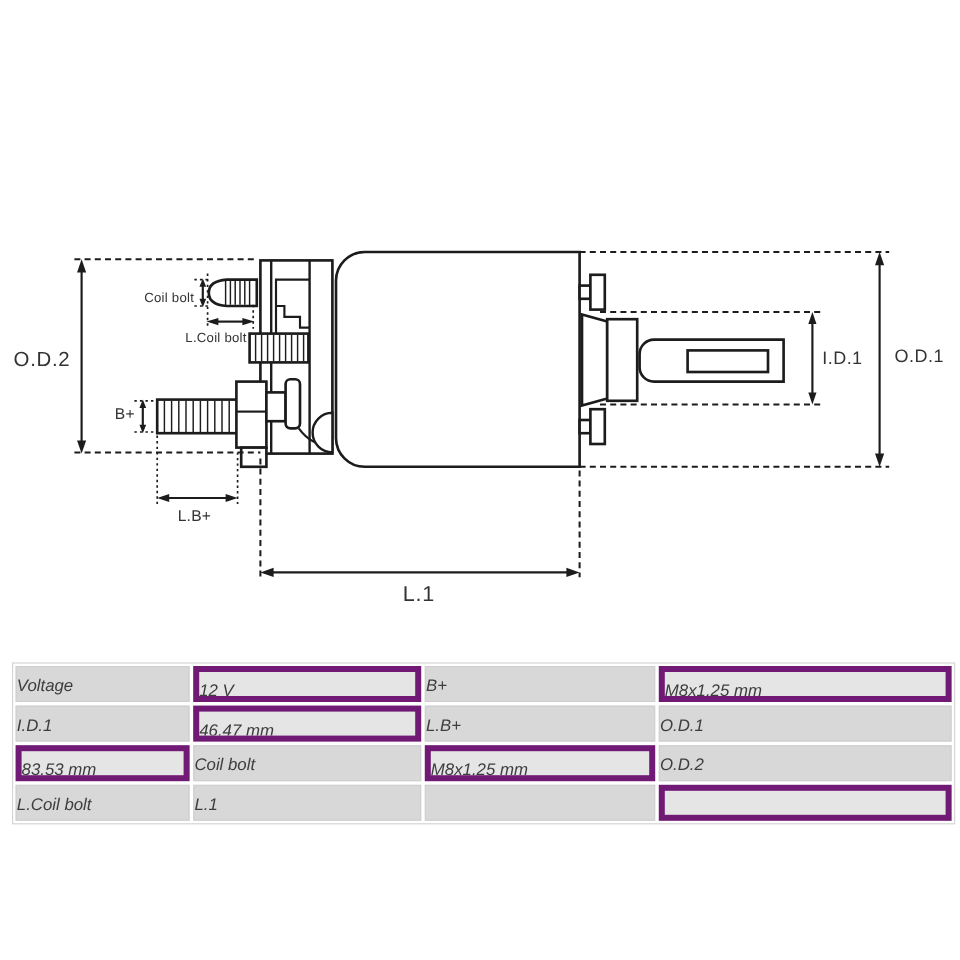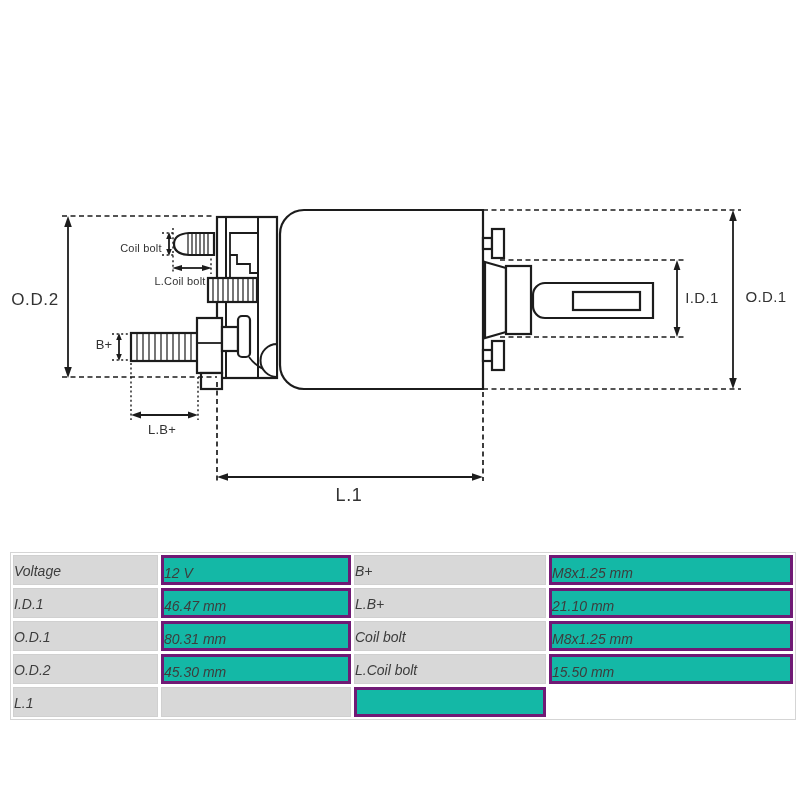--- a/index.html
+++ b/index.html
@@ -12,21 +12,21 @@
   .lab-sm{font-size:13px;letter-spacing:.2px;}
   .lab-xs{font-size:11px;letter-spacing:.2px;}
 
   .spec-table{position:absolute;left:10px;top:552px;width:780px;
       border:1px solid #d5d5d5;padding:2px;background:#fff;
       display:grid;grid-template-columns:145px 190px 192px 244px;gap:3px;}
   .cell{height:30px;line-height:30px;font-size:14px;color:#3d3d3d;
       text-align:left;padding-right:12px;box-sizing:border-box;
       white-space:nowrap;overflow:hidden;font-style:italic;}
   .lbl{background:#d8d8d8;border:1px solid #d0d0d0;}
-  .val{background:#14b8a6;border:3px solid #701a75;}
+  .val{background:#e5e5e5;border:5px solid #701a75;}
 </style>
 </head>
 <body>
 
 <div class="canvas">
 
   <svg width="800" height="545" viewBox="0 0 800 545" style="position:absolute;left:0;top:0;" stroke-linecap="butt" stroke-linejoin="miter">
 
     <g fill="#ffffff" stroke="#1c1c1c" stroke-width="2.2">
 
@@ -135,29 +135,26 @@
 
   <div class="spec-table">
     <div class="cell lbl">Voltage</div>
     <div class="cell val">12 V</div>
     <div class="cell lbl">B+</div>
     <div class="cell val">M8x1.25 mm</div>
 
     <div class="cell lbl">I.D.1</div>
     <div class="cell val">46.47 mm</div>
     <div class="cell lbl">L.B+</div>
-    <div class="cell val">21.10 mm</div>
 
     <div class="cell lbl">O.D.1</div>
-    <div class="cell val">80.31 mm</div>
+    <div class="cell val">83.53 mm</div>
     <div class="cell lbl">Coil bolt</div>
     <div class="cell val">M8x1.25 mm</div>
 
     <div class="cell lbl">O.D.2</div>
-    <div class="cell val">45.30 mm</div>
     <div class="cell lbl">L.Coil bolt</div>
-    <div class="cell val">15.50 mm</div>
 
     <div class="cell lbl">L.1</div>
     <div class="cell lbl"></div>
     <div class="cell val"></div>
   </div>
 </div>
 
 </body></html>

